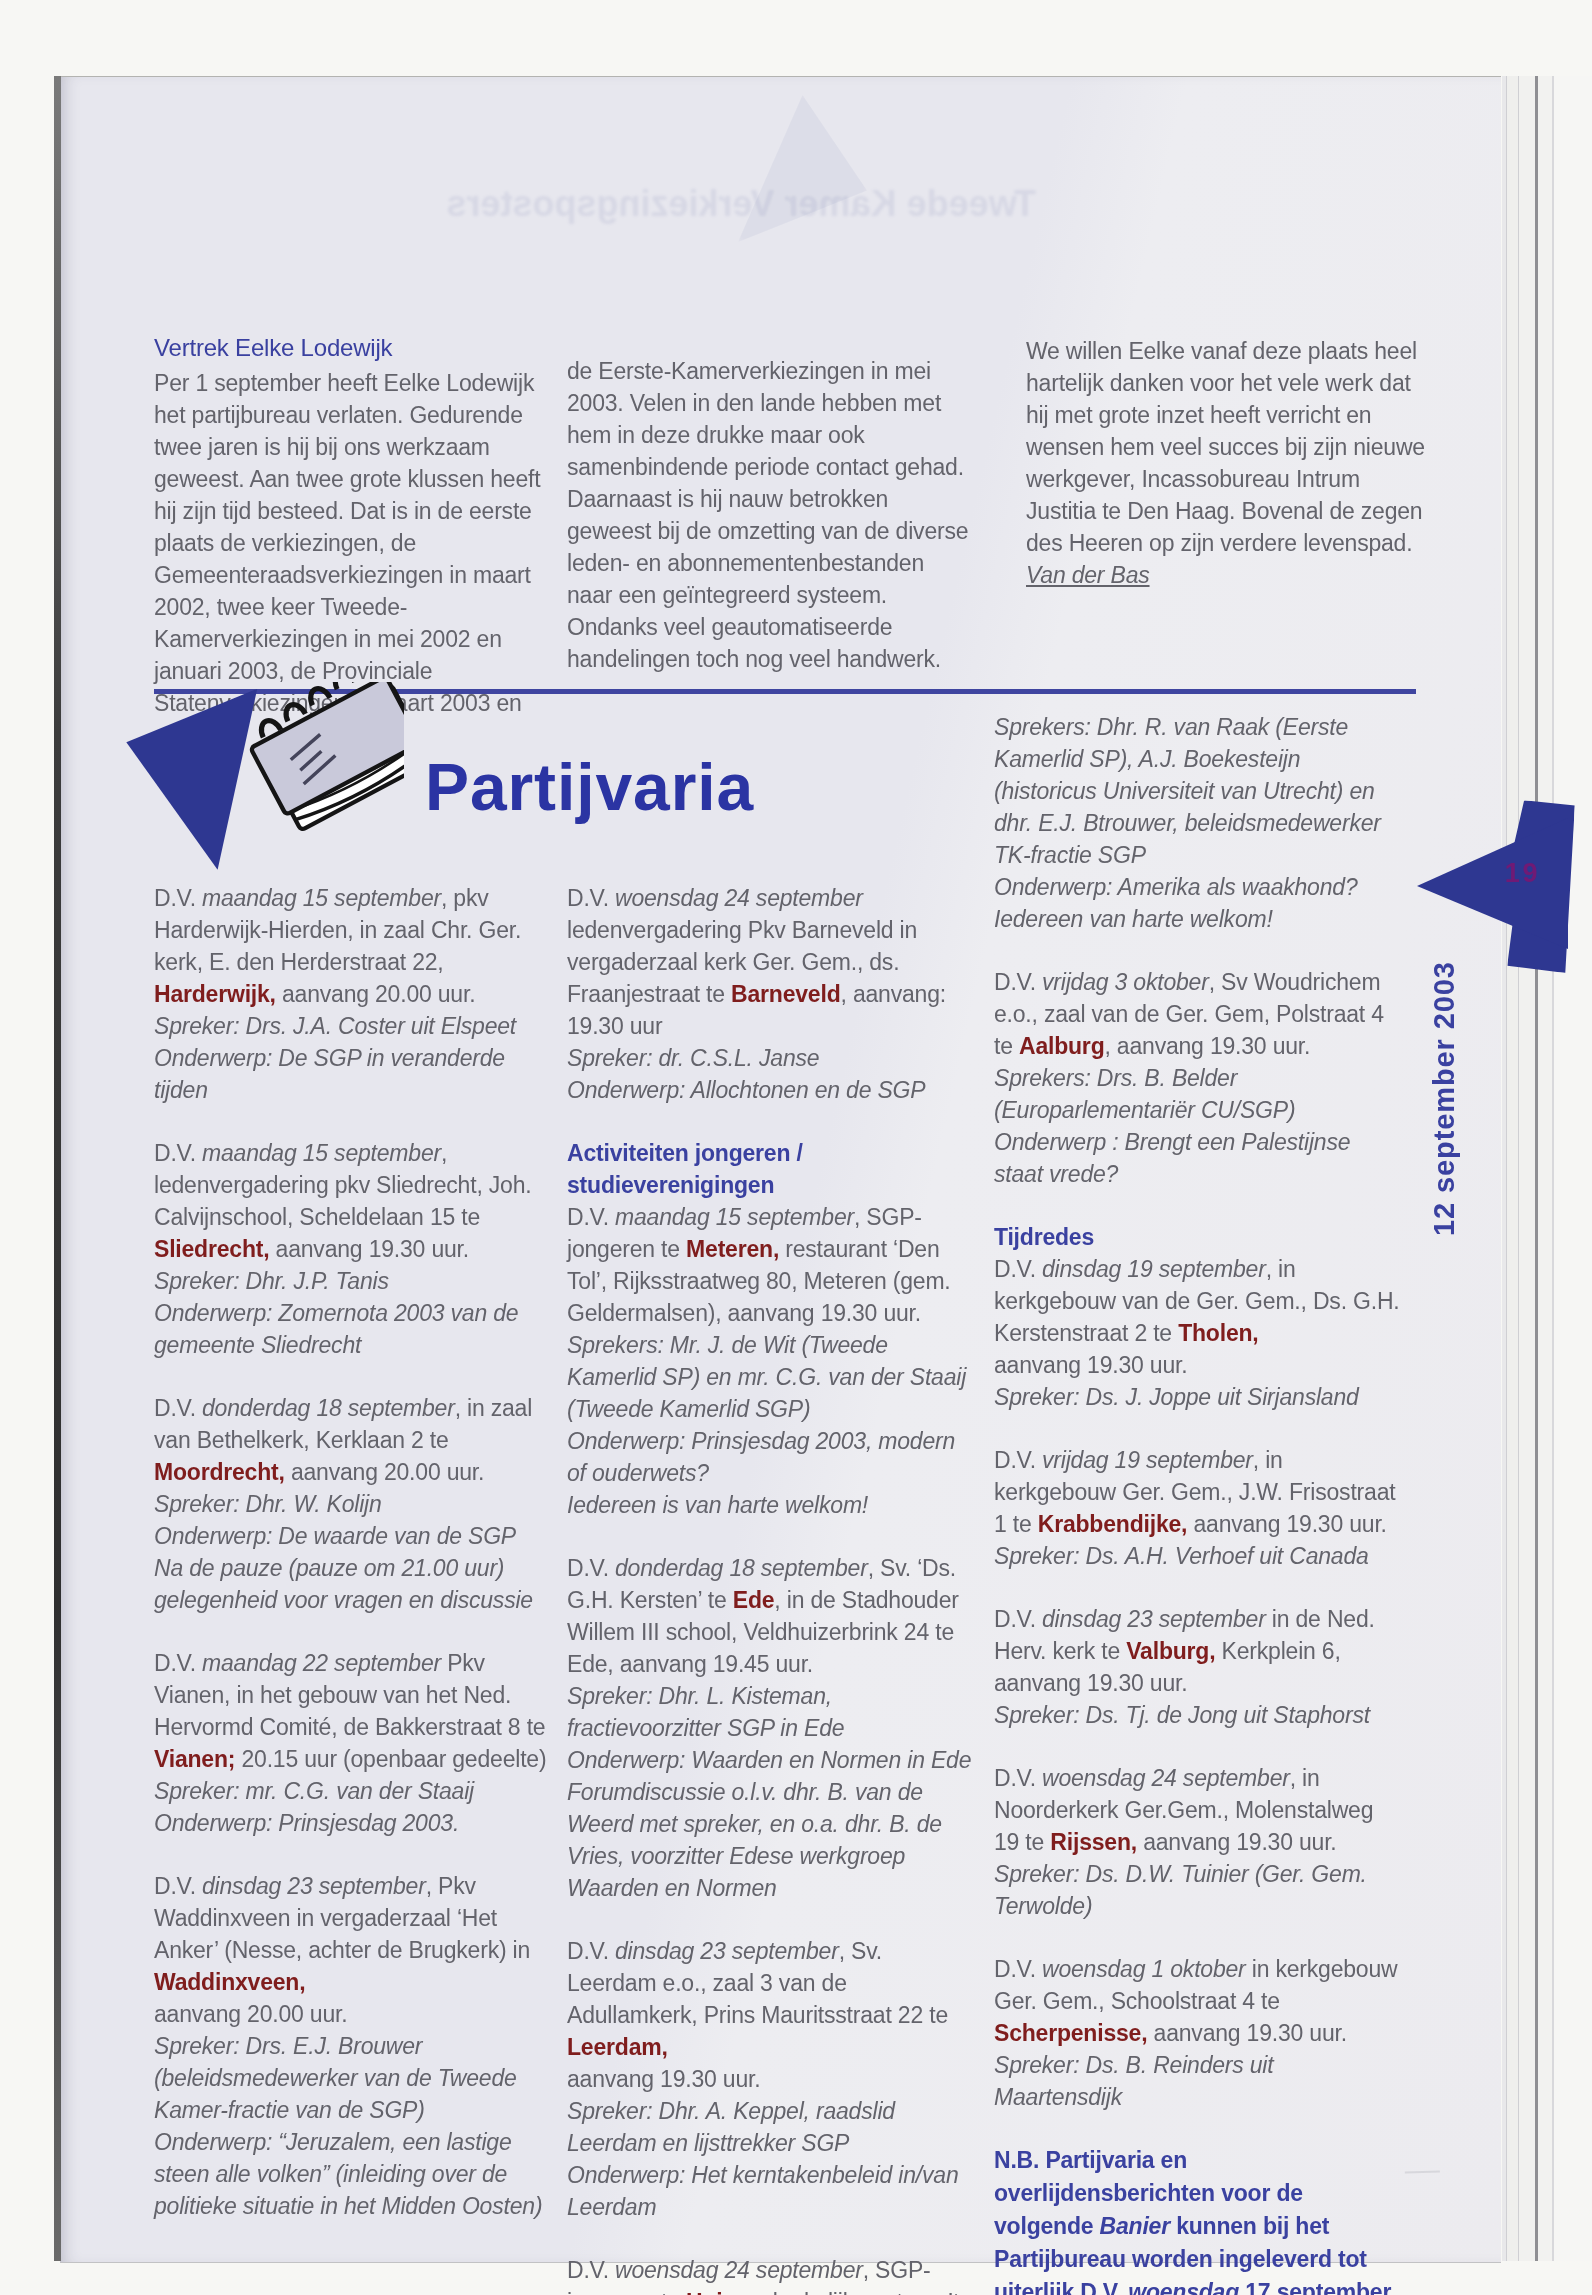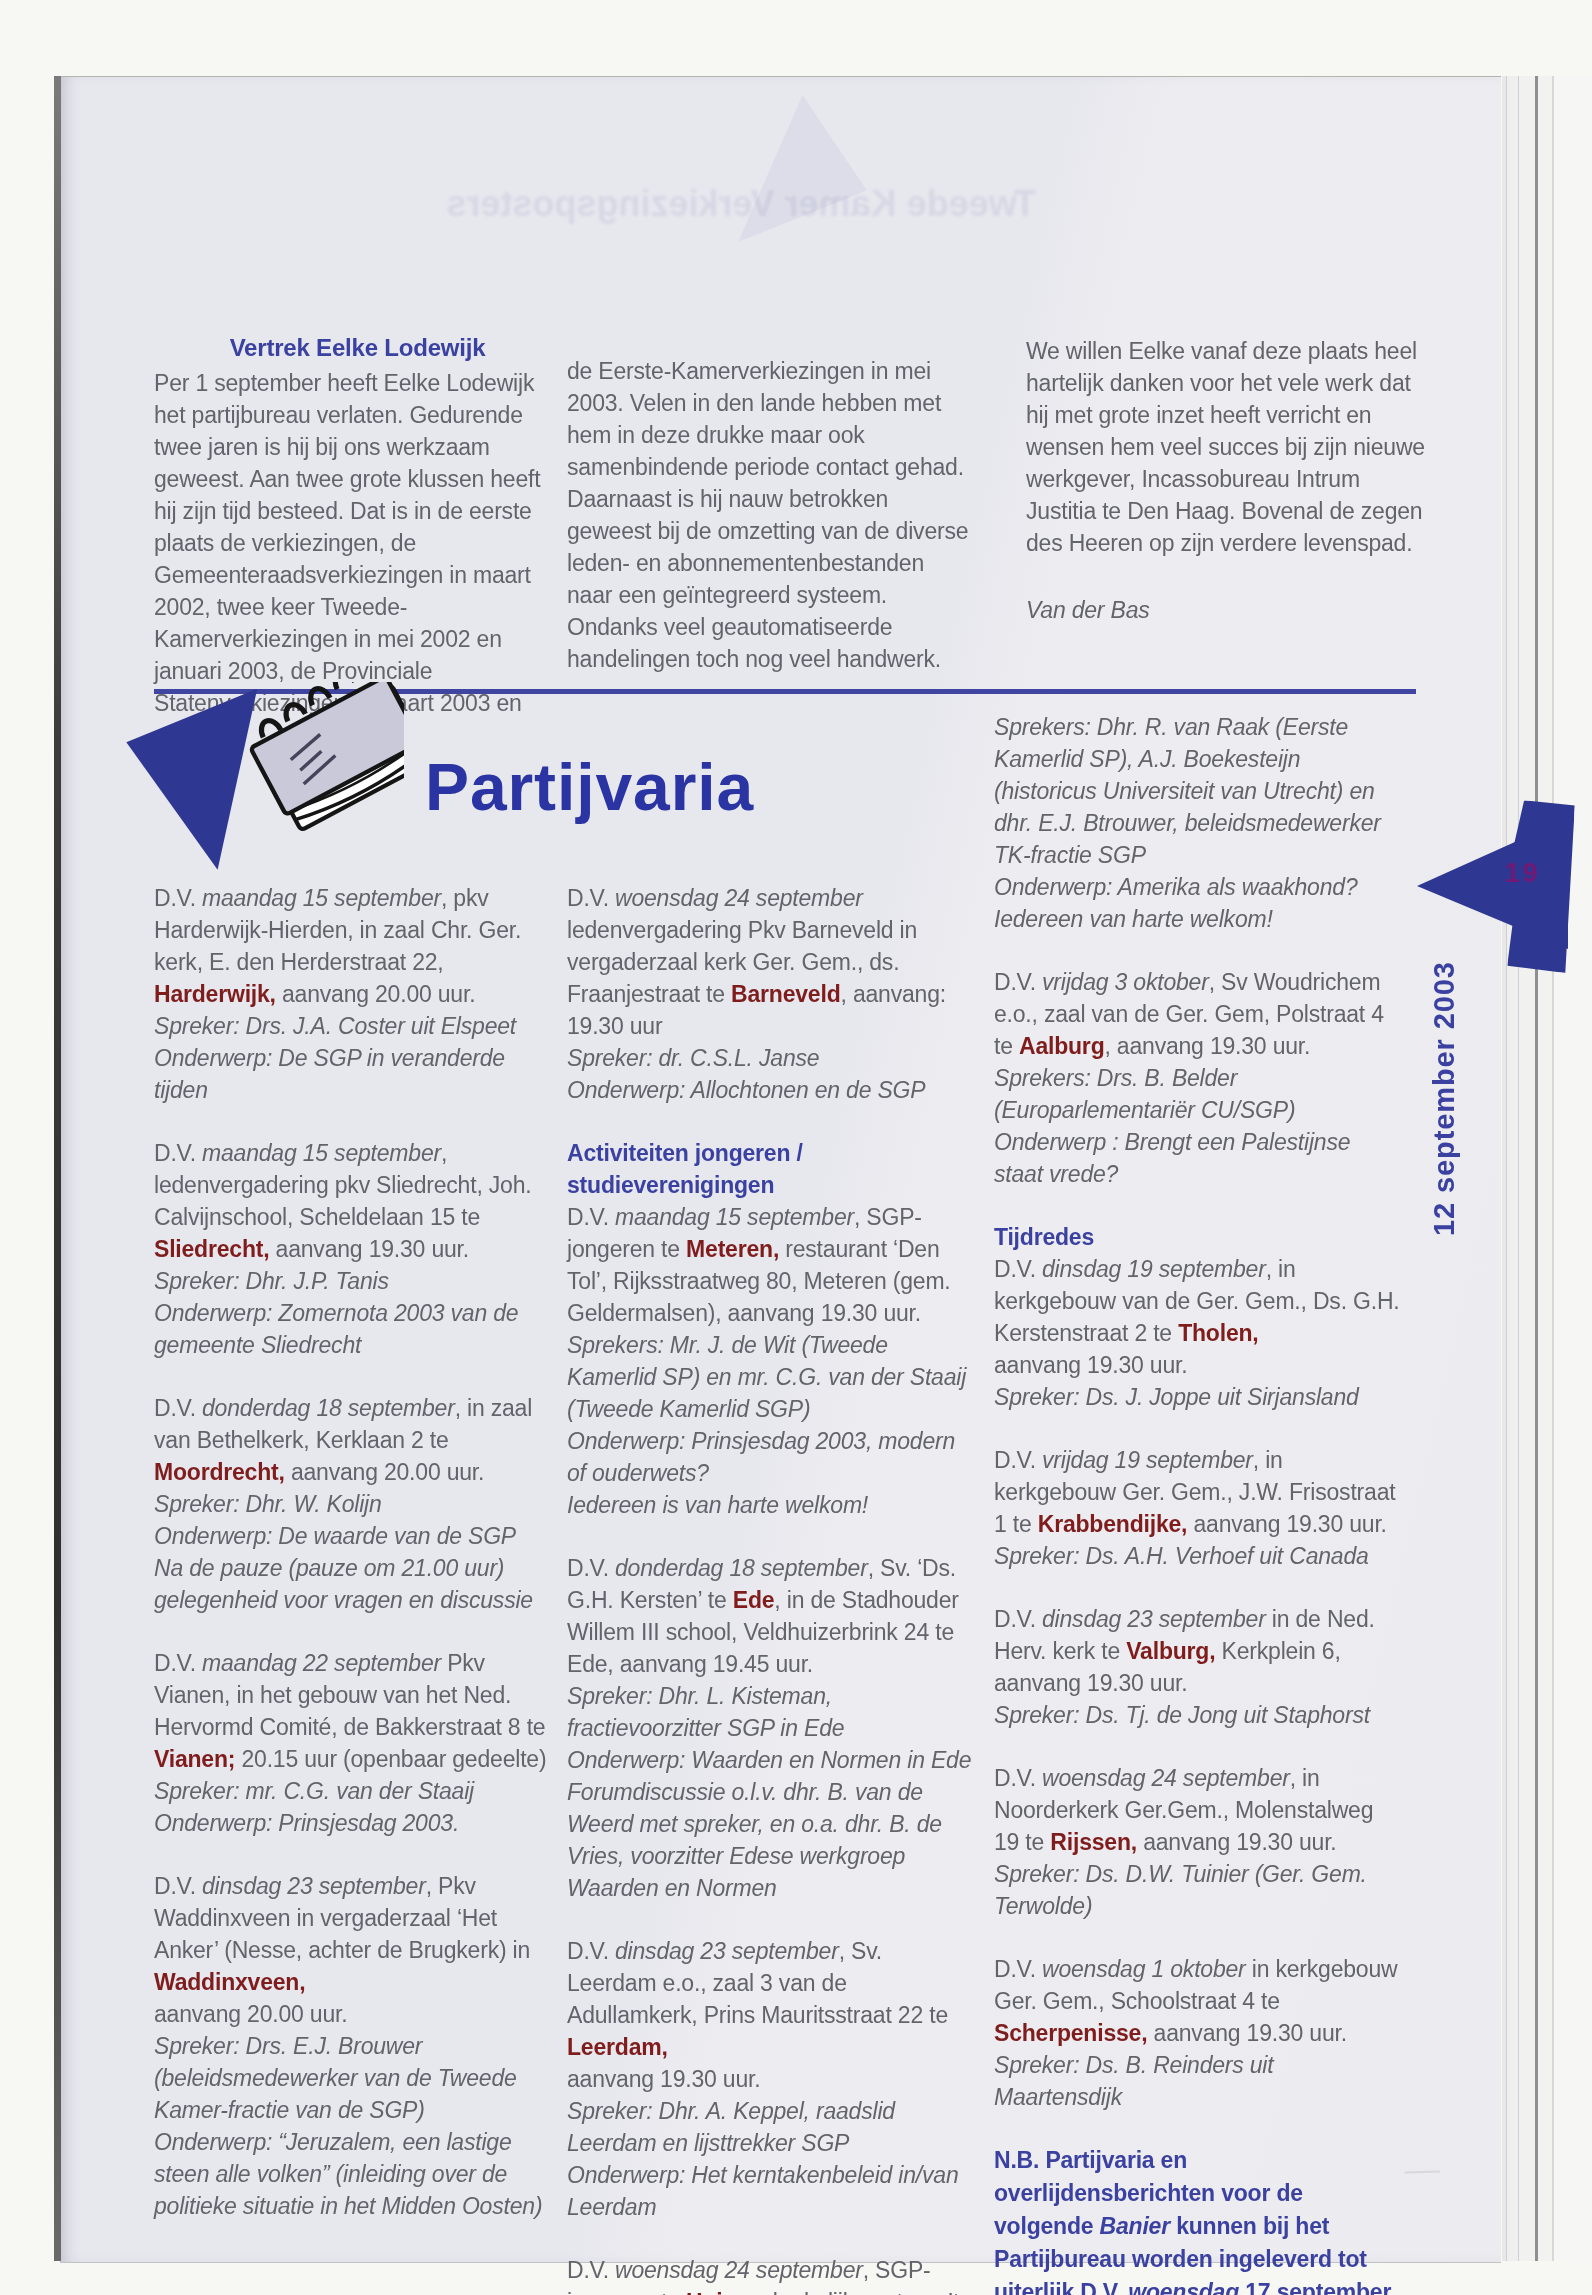--- a/index.html
+++ b/index.html
@@ -29,22 +29,22 @@
     transform:scaleX(-1);font-size:36px;font-weight:700;color:#6d74a8;
     opacity:.13;filter:blur(1.7px);white-space:nowrap;
   }
   .ghost-triangle{
     position:absolute;left:738px;top:95px;width:129px;height:147px;
     background:#6d74a8;opacity:.08;filter:blur(2.6px);
     clip-path:polygon(50% 0,0 100%,100% 65%);
   }
   .art-col{position:absolute;width:407px;font-size:23px;line-height:32px;color:#63636b;letter-spacing:-0.2px;}
   .art-col p{margin:0;}
-  .art-title{color:#3a41a0;font-weight:700;font-size:24px;margin:0 0 2.6px 0;text-align:center;}
-  .signature{margin-top:35px;font-style:italic;}
+  .art-title{color:#3a41a0;font-weight:400;font-size:24px;margin:0 0 2.6px 0;}
+  .signature{font-style:italic;text-decoration:underline;}
   .divider{position:absolute;left:154px;top:689px;width:1262px;height:5.2px;background:#3f45a0;}
   .pv-title{
     position:absolute;left:425px;top:749px;
     font-size:66px;font-weight:700;color:#2b34a3;letter-spacing:0.9px;
   }
   .pv-logo{position:absolute;left:119px;top:682px;width:285px;height:198px;}
   .col{position:absolute;width:409px;font-size:23px;line-height:32px;color:#63636b;letter-spacing:-0.2px;}
   .ev{margin-bottom:31px;}
   .i{font-style:italic;}
   .b{font-weight:700;color:#7f1d1d;}

